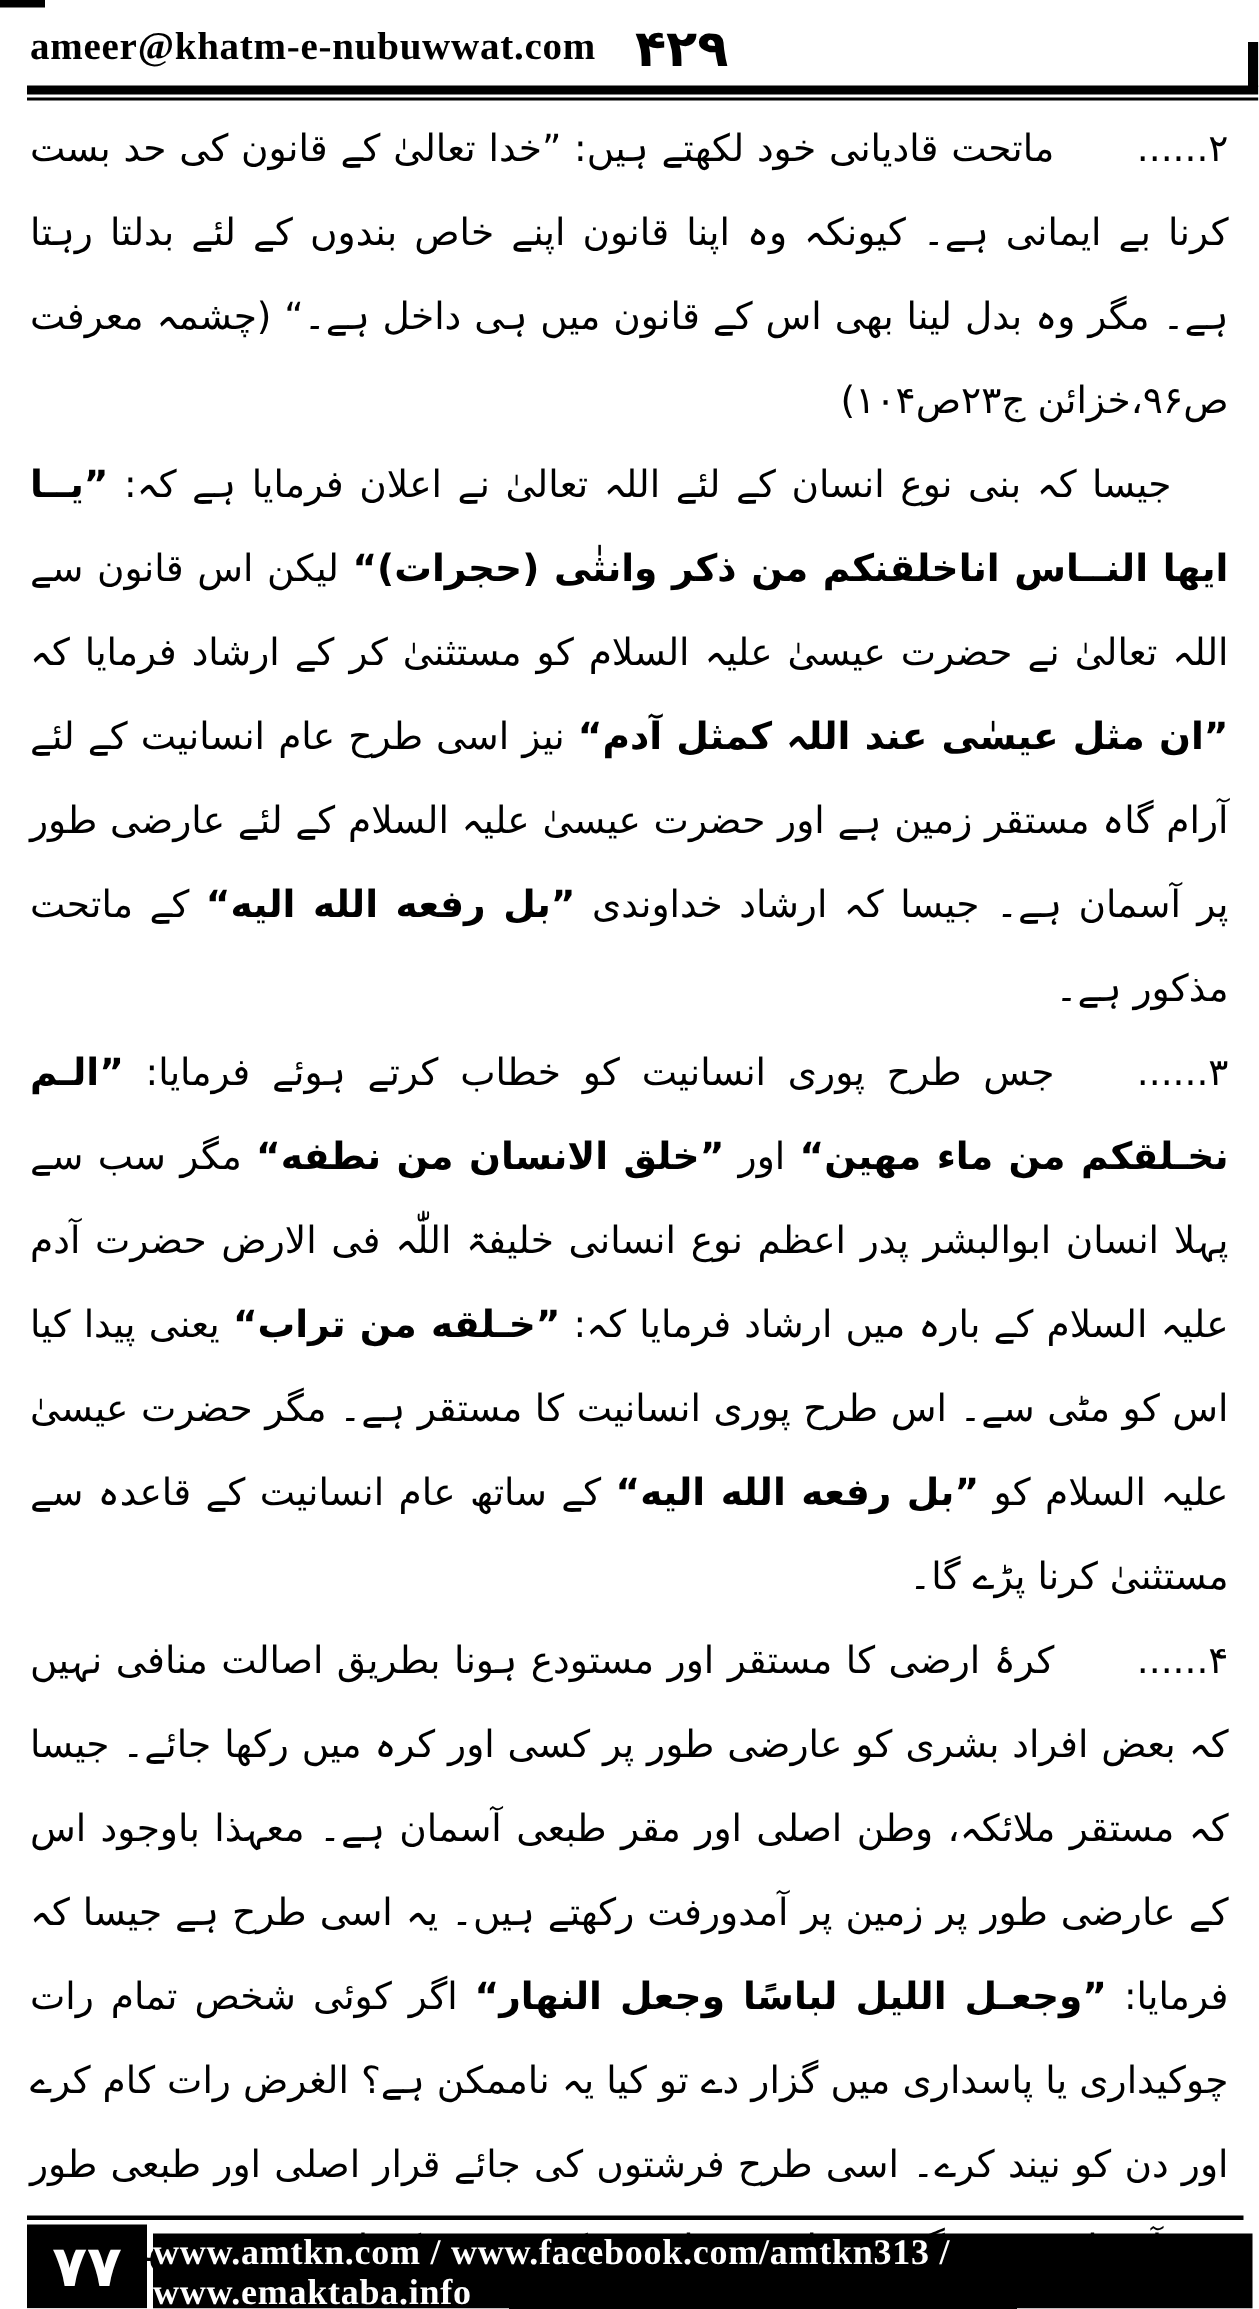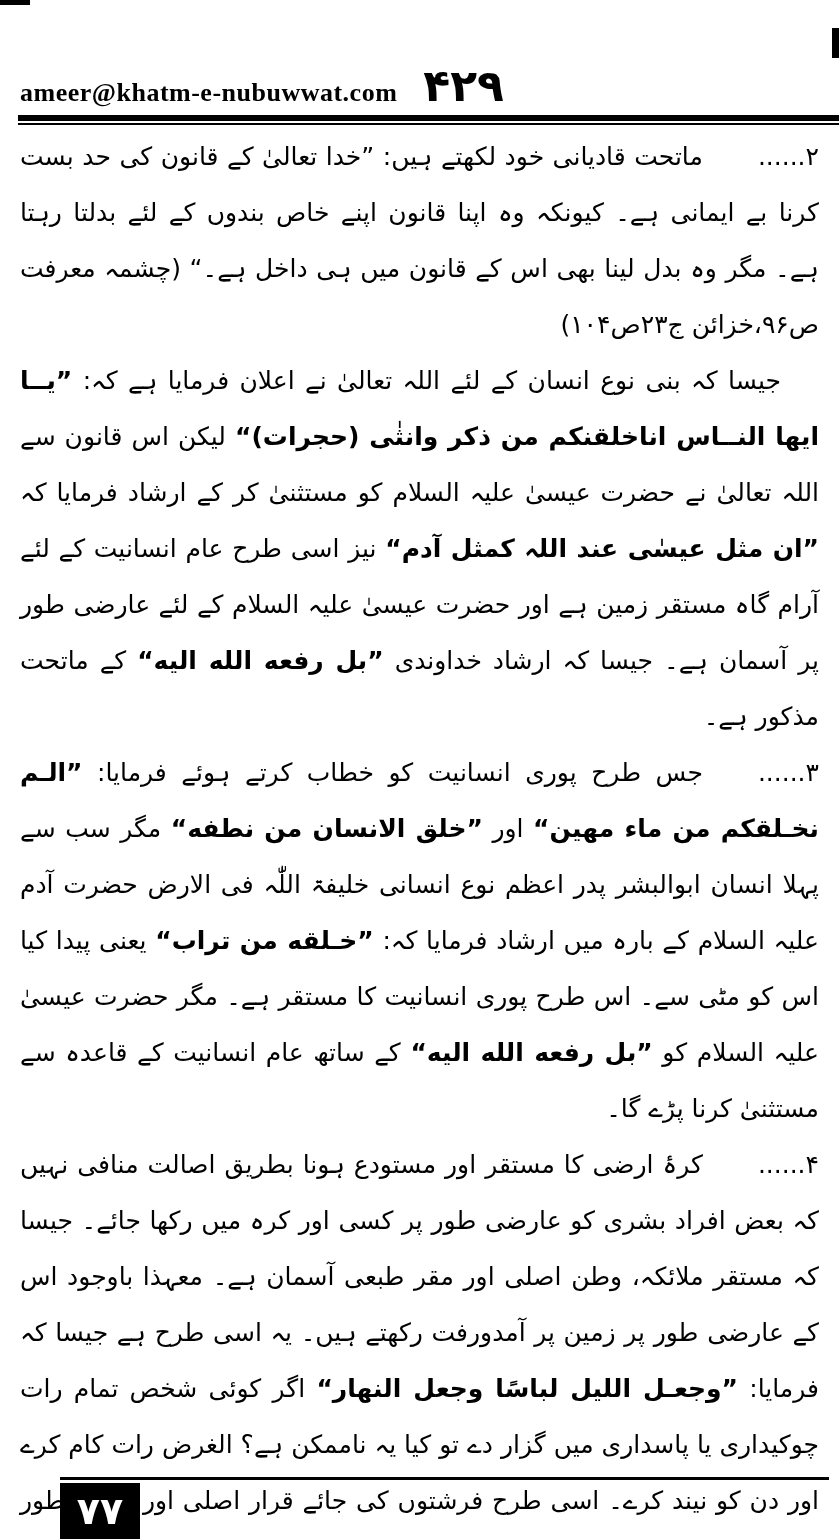--- a/index.html
+++ b/index.html
@@ -6,41 +6,41 @@
   .page {
     position:relative; width:839px; height:1539px; margin:0 auto;
     background:#ffffff; color:#000; overflow:hidden;
     font-family:"DejaVu Sans", sans-serif;
   }
   
   .artifact-tl { position:absolute; top:0; left:0; width:30px; height:5px; background:#000; }
   .artifact-tr { position:absolute; top:28px; right:0; width:7px; height:30px; background:#000; }
 
   
-  .header { display:flex; align-items:flex-end; padding:16px 20px 4px 20px;margin-top:48px; }
+  .header { display:flex; align-items:flex-start; padding:16px 20px 4px 20px; }
   .email { font-family:"Liberation Serif", serif; font-weight:bold; font-size:26px; letter-spacing:0.5px; }
-  .pagenum { font-size:44px; font-weight:bold; margin-left:26px; line-height:1; }
+  .pagenum { font-size:34px; font-weight:bold; margin-left:26px; line-height:1; }
   .title { margin-left:auto; direction:rtl; font-size:27px; font-weight:bold; }
   .header-rule { margin:3px 0 0 18px; }
   .header-rule .thick { height:6px; background:#000; }
   .header-rule .thin  { height:2px; background:#000; margin-top:2px; }
 
   
   .body-text {
     direction:rtl; padding:4px 20px 0 20px;
     font-size:25px; line-height:56px; text-align:justify;
   }
   .block { margin:0; }
   .center-heading { text-align:center; font-weight:bold; font-size:29px; margin:14px 0 6px 0; }
   .item .marker { padding-left:55px; }
   .para { text-indent:38px; }
   .arabic-bold { font-weight:bold; }
 
   
-  .footer { position:absolute; left:0; right:0; bottom:0;padding-left:42px; }
+  .footer { position:absolute; left:0; right:0; bottom:0; }
   .footer-rule { height:3px; background:#000; margin:0 10px 3px 18px; }
   .footer-row { display:flex; height:56px; }
   .footer-page {
     width:80px; margin-left:18px; background:#000; color:#fff;
     display:flex; align-items:center; justify-content:center;
     font-size:38px; font-weight:bold;
   }
   .footer-bars { flex:1; margin:0 4px 0 4px; display:flex; flex-direction:column; }
   .bar-thin { height:9px; background:#000; margin-top:2px; }
   .bar-main {
@@ -72,16 +72,22 @@
       <div class="block item"><span class="marker">۲......</span><span>ماتحت قادیانی خود لکھتے ہیں: </span><span>”خدا تعالیٰ کے قانون کی حد بست کرنا بے ایمانی ہے۔ کیونکہ وہ اپنا قانون اپنے خاص بندوں کے لئے بدلتا رہتا ہے۔ مگر وہ بدل لینا بھی اس کے قانون میں ہی داخل ہے۔“ </span><span>(چشمہ معرفت ص۹۶،خزائن ج۲۳ص۱۰۴)</span></div>
       <div class="block para"><span>جیسا کہ بنی نوع انسان کے لئے اللہ تعالیٰ نے اعلان فرمایا ہے کہ: </span><span class="arabic-bold">”یــا ایھا النــاس اناخلقنکم من ذکر وانثٰی (حجرات)“</span><span> لیکن اس قانون سے اللہ تعالیٰ نے حضرت عیسیٰ علیہ السلام کو مستثنیٰ کر کے ارشاد فرمایا کہ </span><span class="arabic-bold">”ان مثل عیسٰی عند اللہ کمثل آدم“</span><span> نیز اسی طرح عام انسانیت کے لئے آرام گاہ مستقر زمین ہے اور حضرت عیسیٰ علیہ السلام کے لئے عارضی طور پر آسمان ہے۔ جیسا کہ ارشاد خداوندی </span><span class="arabic-bold">”بل رفعه الله الیه“</span><span> کے ماتحت مذکور ہے۔</span></div>
       <div class="block item"><span class="marker">۳......</span><span>جس طرح پوری انسانیت کو خطاب کرتے ہوئے فرمایا: </span><span class="arabic-bold">”الـم نخـلقکم من ماء مھین“</span><span> اور </span><span class="arabic-bold">”خلق الانسان من نطفه“</span><span> مگر سب سے پہلا انسان ابوالبشر پدر اعظم نوع انسانی خلیفۃ اللّٰہ فی الارض حضرت آدم علیہ السلام کے بارہ میں ارشاد فرمایا کہ: </span><span class="arabic-bold">”خـلقه من تراب“</span><span> یعنی پیدا کیا اس کو مٹی سے۔ اس طرح پوری انسانیت کا مستقر ہے۔ مگر حضرت عیسیٰ علیہ السلام کو </span><span class="arabic-bold">”بل رفعه الله الیه“</span><span> کے ساتھ عام انسانیت کے قاعدہ سے مستثنیٰ کرنا پڑے گا۔</span></div>
       <div class="block item"><span class="marker">۴......</span><span>کرۂ ارضی کا مستقر اور مستودع ہونا بطریق اصالت منافی نہیں کہ بعض افراد بشری کو عارضی طور پر کسی اور کرہ میں رکھا جائے۔ جیسا کہ مستقر ملائکہ، وطن اصلی اور مقر طبعی آسمان ہے۔ معہذا باوجود اس کے عارضی طور پر زمین پر آمدورفت رکھتے ہیں۔ یہ اسی طرح ہے جیسا کہ فرمایا: </span><span class="arabic-bold">”وجعـل اللیل لباسًا وجعل النھار“</span><span> اگر کوئی شخص تمام رات چوکیداری یا پاسداری میں گزار دے تو کیا یہ ناممکن ہے؟ الغرض رات کام کرے اور دن کو نیند کرے۔ اسی طرح فرشتوں کی جائے قرار اصلی اور طبعی طور سے آسمان ہے۔ مگر وہ عارضی طور پر کچھ مدت کے لئے زمین پر بھی رہتے ہیں۔</span></div>
     </div>
 
   <div class="footer">
     <div class="footer-rule"></div>
     <div class="footer-row">
       <div class="footer-page">۷۷</div>
+      <div class="footer-bars">
+        <div class="bar-thin"></div>
+        <div class="bar-main">
+          <span>www.amtkn.com / www.facebook.com/amtkn313 / www.emaktaba.info</span>
+        </div>
+      </div>
     </div>
   </div>
 
 </div>
 
 </body></html>

